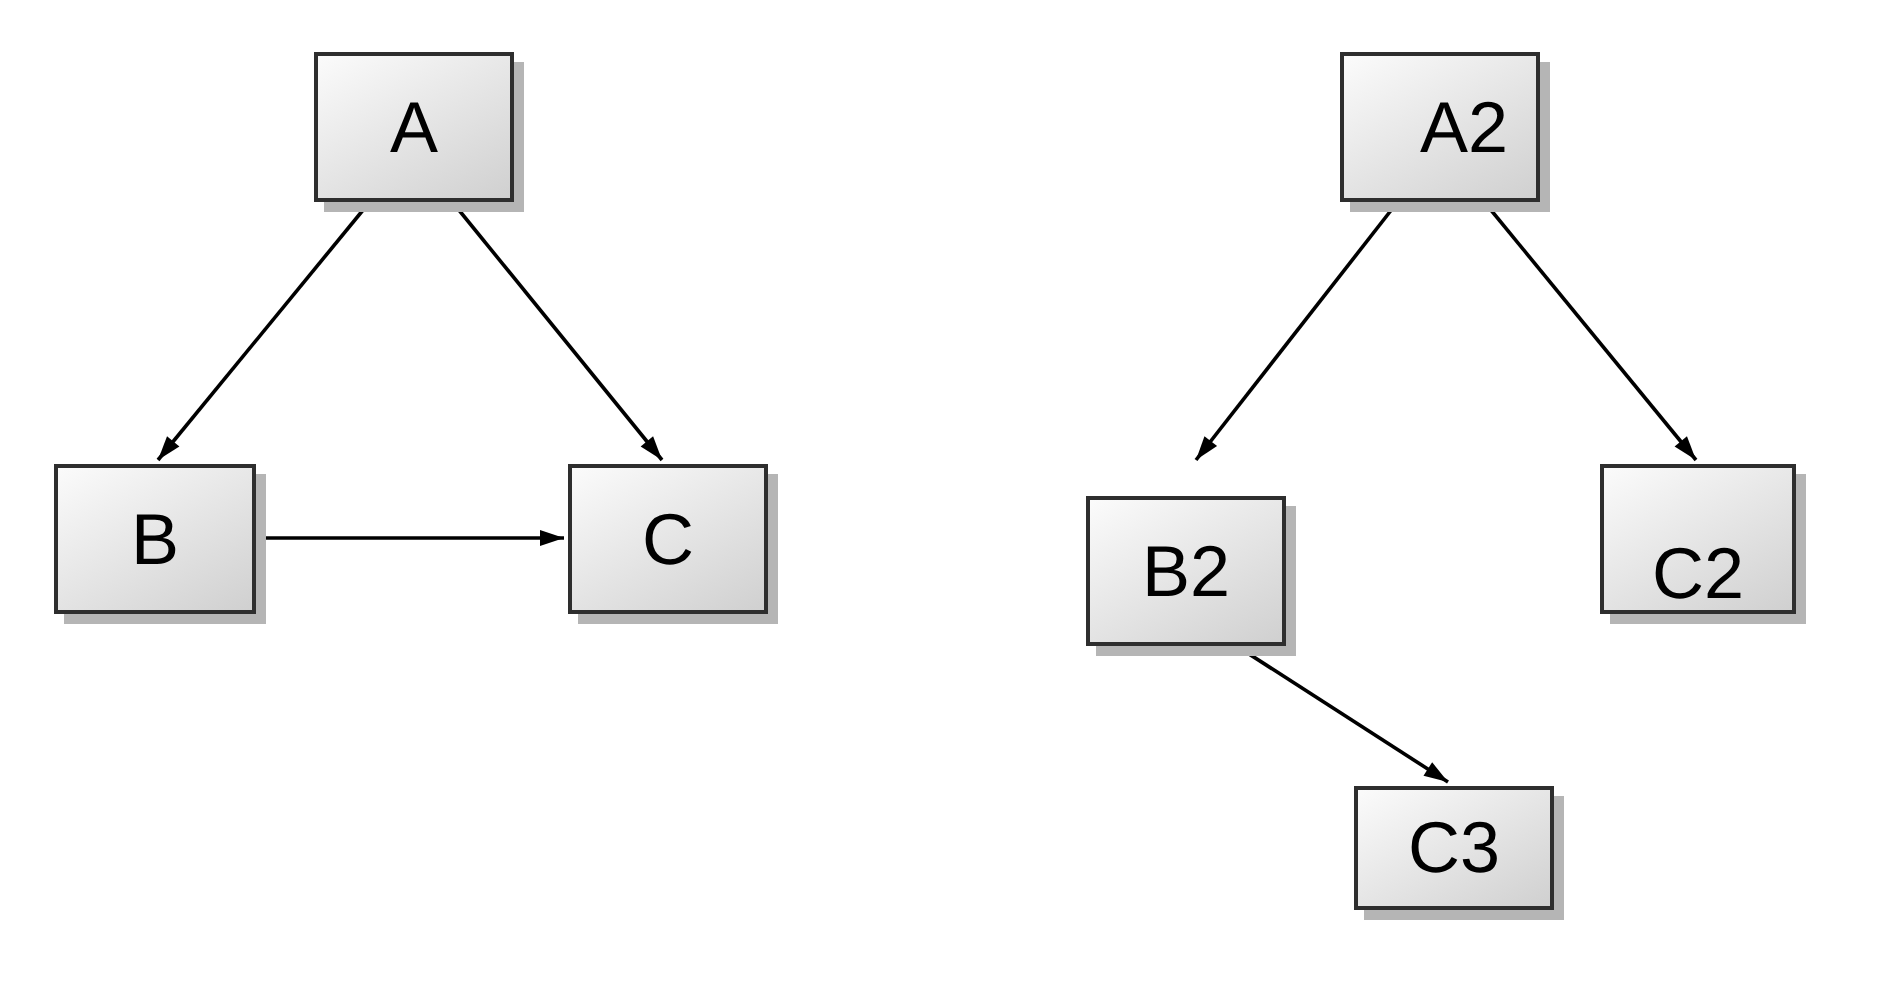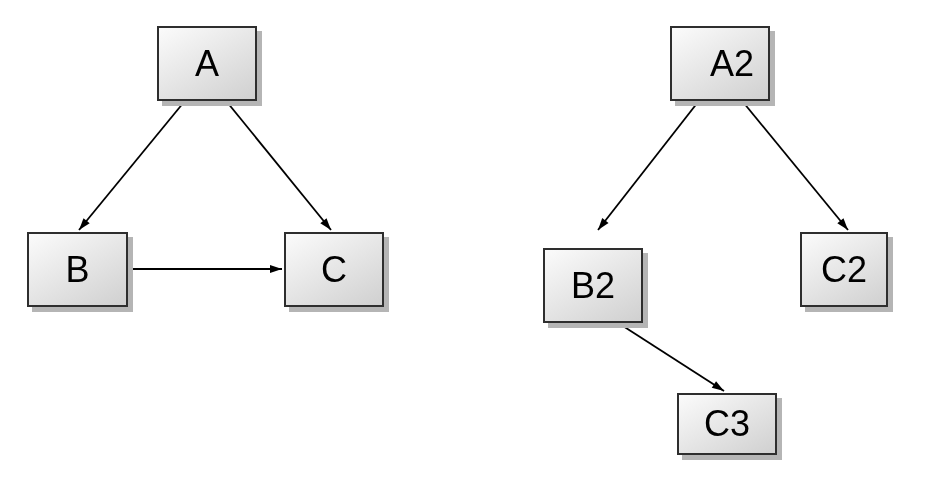--- a/index.html
+++ b/index.html
@@ -69,20 +69,20 @@
       </div>
       <div class="node" style="left: 284px; top: 232px; width: 100px; height: 75px; background: linear-gradient(150deg, rgb(251, 251, 251) 0%, rgb(208, 208, 208) 100%); border-color: rgb(46, 46, 46); box-shadow: rgb(181, 181, 181) 5px 5px 0px 0px;">
         <span class="node-label" style="color: rgb(0, 0, 0);">C</span>
       </div>
       <div class="node" style="left: 670px; top: 26px; width: 100px; height: 75px; background: linear-gradient(150deg, rgb(251, 251, 251) 0%, rgb(208, 208, 208) 100%); border-color: rgb(46, 46, 46); box-shadow: rgb(181, 181, 181) 5px 5px 0px 0px;">
         <span class="node-label" style="color: rgb(0, 0, 0); margin-left: 24px;">A2</span>
       </div>
       <div class="node" style="left: 543px; top: 232px; width: 100px; height: 75px; background: linear-gradient(150deg, rgb(251, 251, 251) 0%, rgb(208, 208, 208) 100%); border-color: rgb(46, 46, 46); box-shadow: rgb(181, 181, 181) 5px 5px 0px 0px; margin-top: 16px;">
         <span class="node-label" style="color: rgb(0, 0, 0);">B2</span>
       </div>
-      <div class="node" style="left: 800px; top: 232px; width: 88px; height: 75px; background: linear-gradient(150deg, rgb(251, 251, 251) 0%, rgb(208, 208, 208) 100%); border-color: rgb(46, 46, 46); box-shadow: rgb(181, 181, 181) 5px 5px 0px 0px;">
+      <div class="node" style="left: 800px; top: 232px; width: 98px; height: 75px; background: linear-gradient(150deg, rgb(251, 251, 251) 0%, rgb(208, 208, 208) 100%); border-color: rgb(46, 46, 46); box-shadow: rgb(181, 181, 181) 5px 5px 0px 0px; align-items: flex-end;">
         <span class="node-label" style="color: rgb(0, 0, 0);">C2</span>
       </div>
       <div class="node" style="left: 677px; top: 393px; width: 100px; height: 62px; background: linear-gradient(150deg, rgb(251, 251, 251) 0%, rgb(208, 208, 208) 100%); border-color: rgb(46, 46, 46); box-shadow: rgb(181, 181, 181) 5px 5px 0px 0px;">
         <span class="node-label" style="color: rgb(0, 0, 0);">C3</span>
       </div>
     </div>
 </div>
 
 </body></html>

